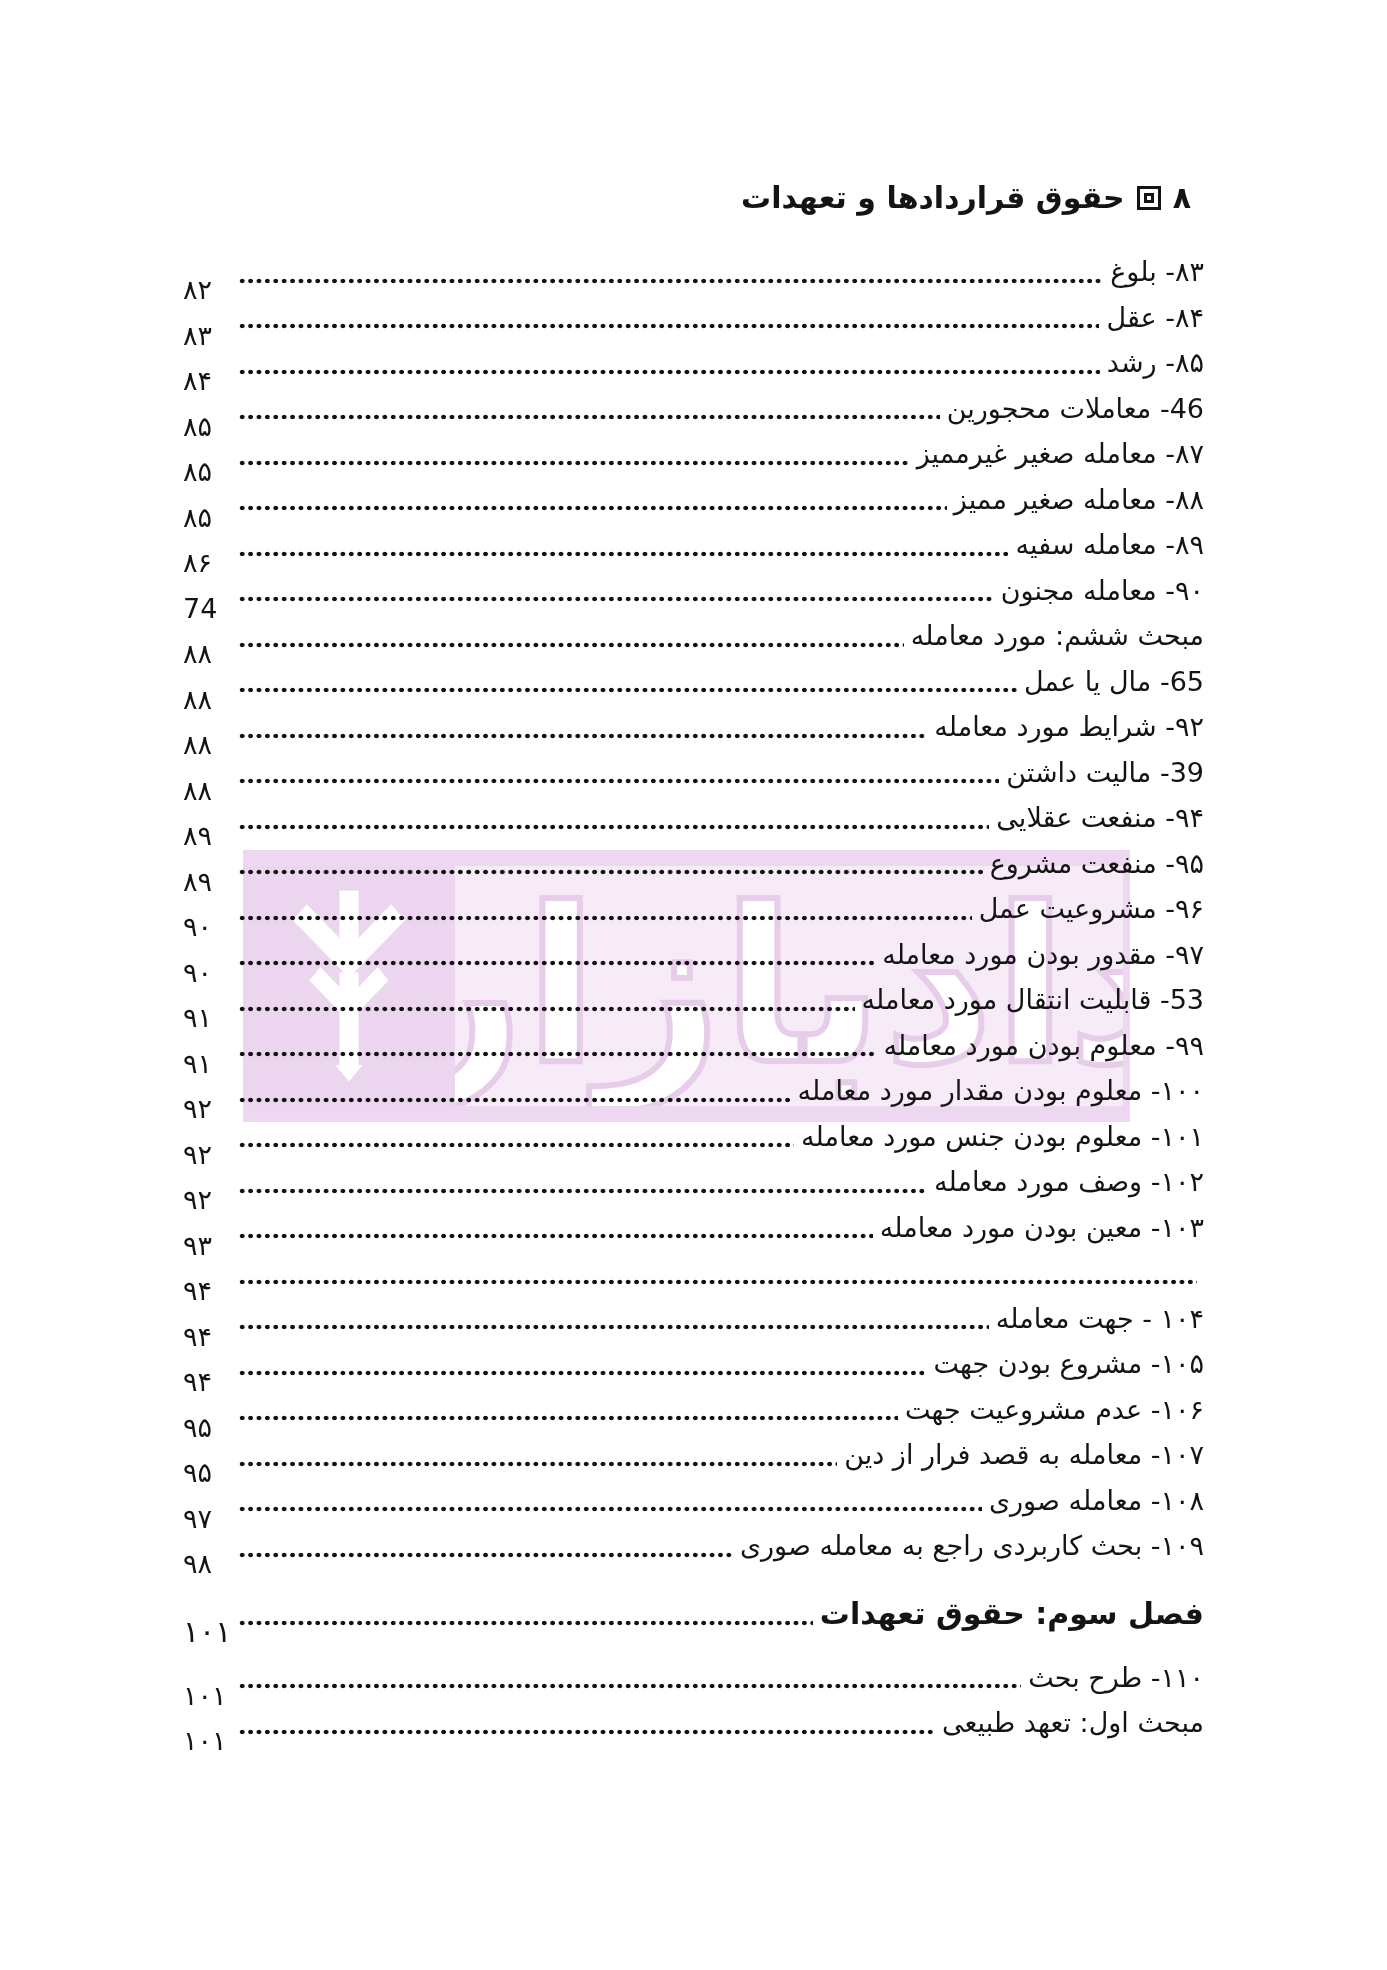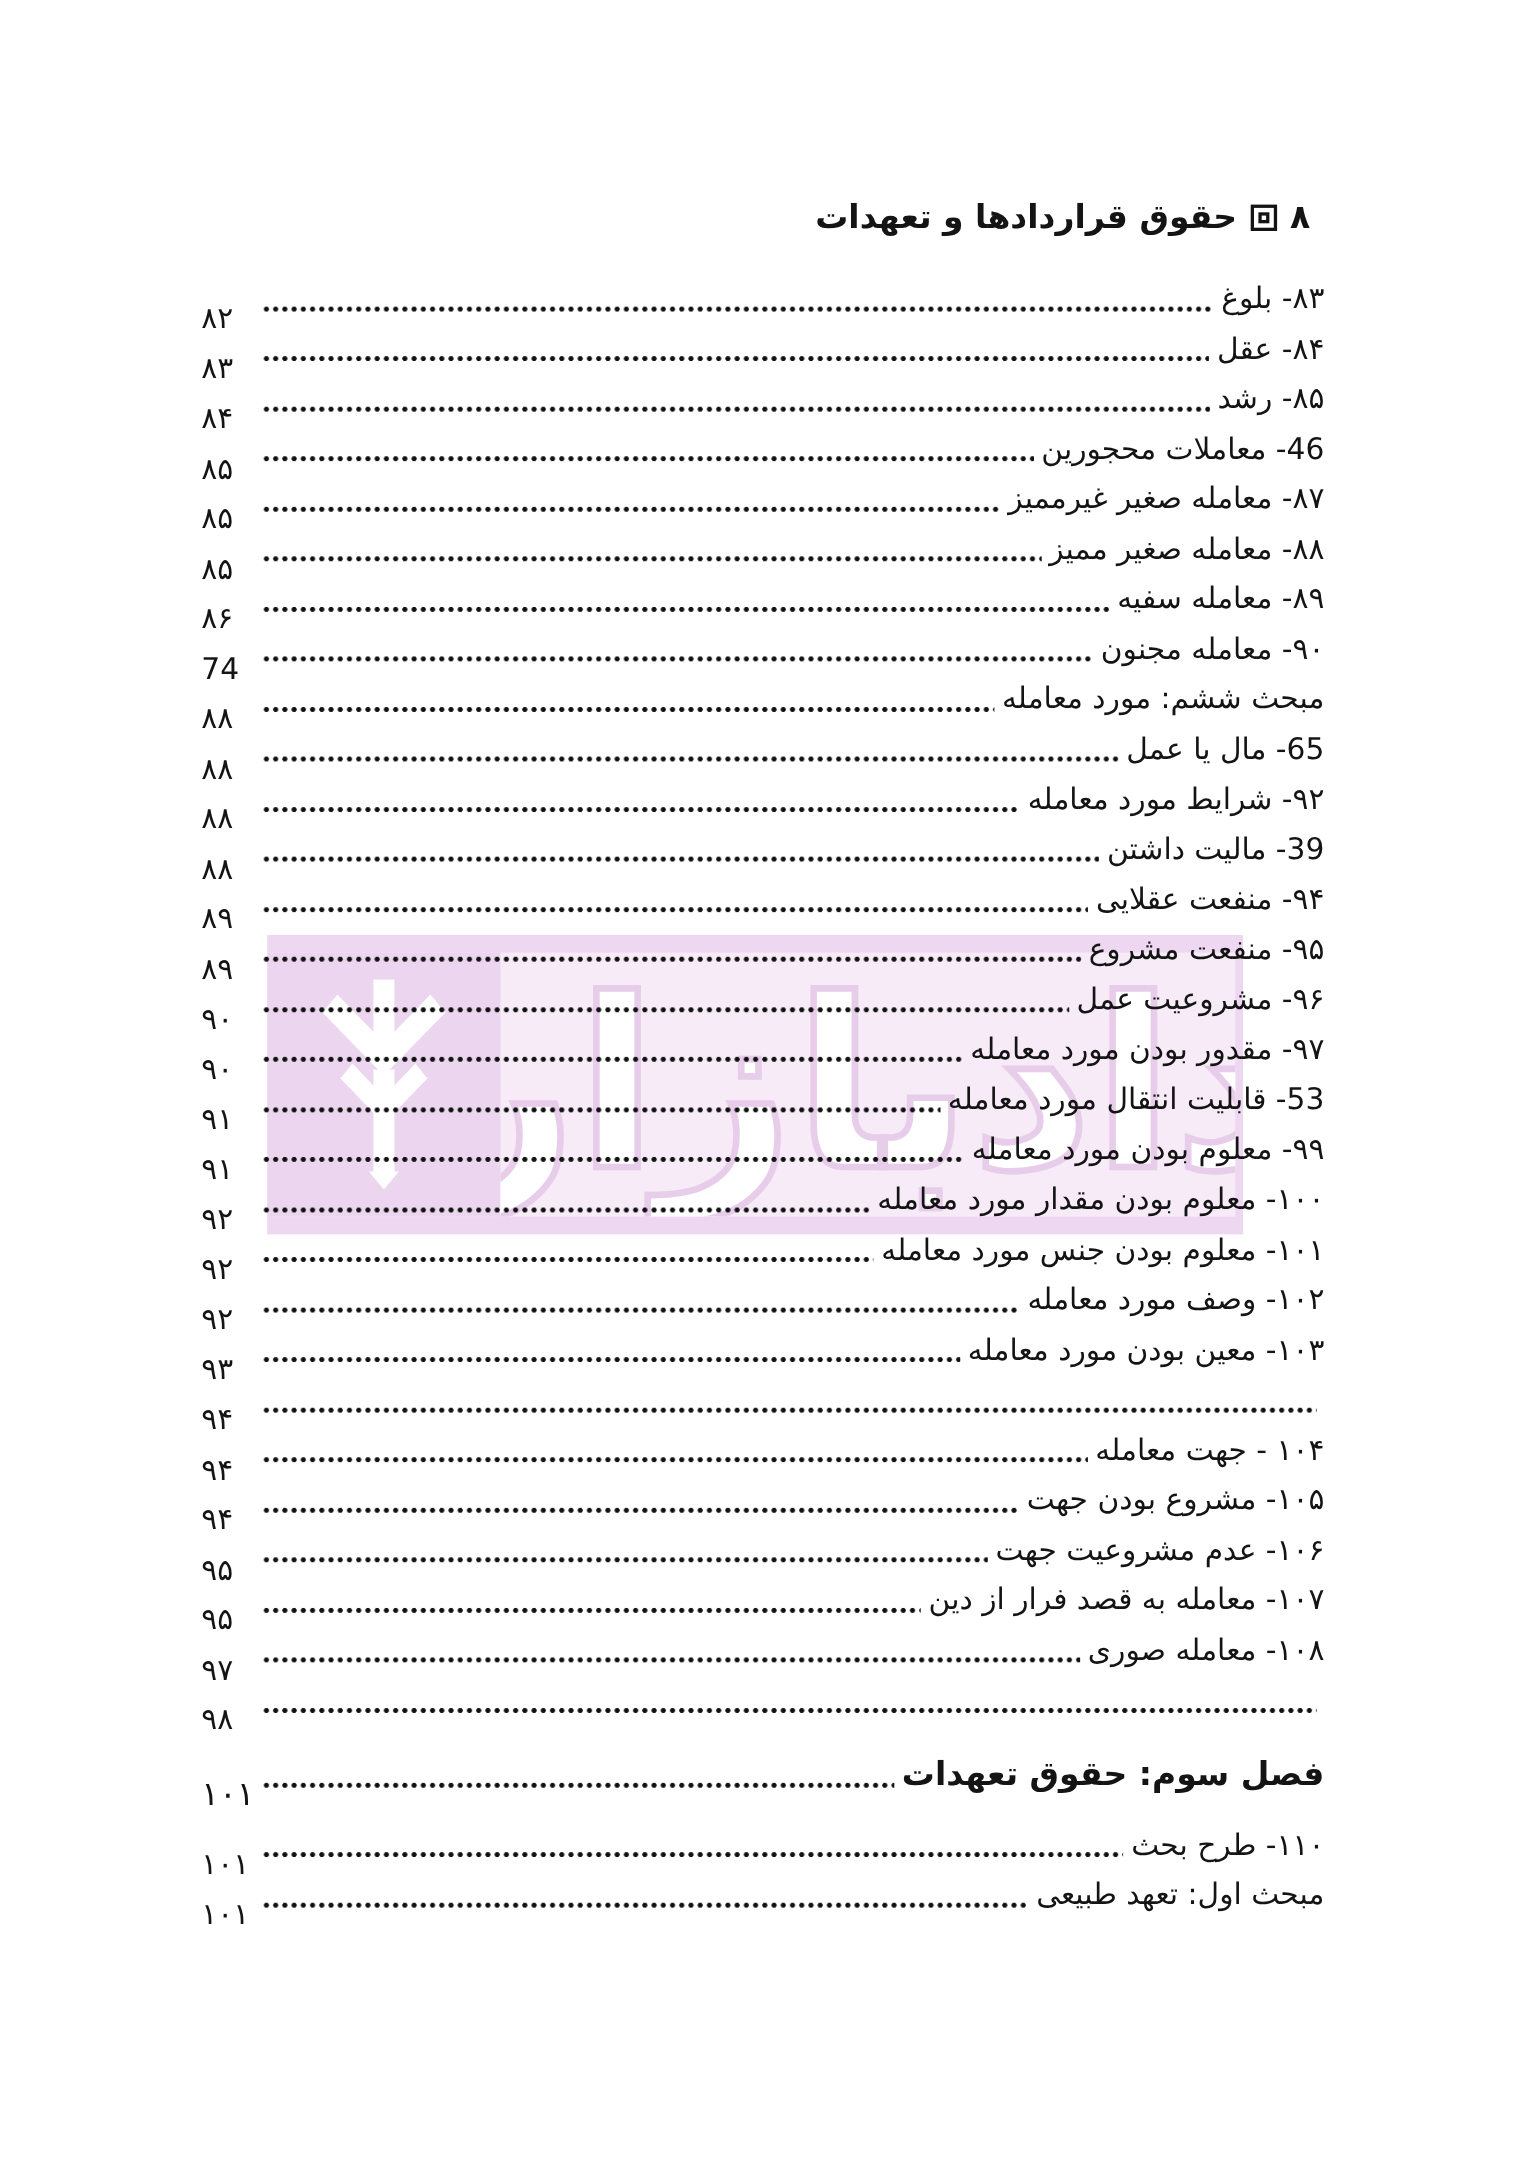--- a/index.html
+++ b/index.html
@@ -199,20 +199,21 @@
         <span class="label">۱۰۷- معامله به قصد فرار از دین</span>
         <span class="dots"></span>
         <span class="num">۹۵</span>
       </div>
       <div class="row">
         <span class="label">۱۰۸- معامله صوری</span>
         <span class="dots"></span>
         <span class="num">۹۷</span>
       </div>
       <div class="row">
+        <span class="label">۱۰۹- بحث کاربردی راجع به معامله صوری</span>
         <span class="dots"></span>
         <span class="num">۹۸</span>
       </div>
       <div class="row chapter">
         <span class="label">فصل سوم: حقوق تعهدات</span>
         <span class="dots"></span>
         <span class="num">۱۰۱</span>
       </div>
       <div class="row">
         <span class="label">۱۱۰- طرح بحث</span>

